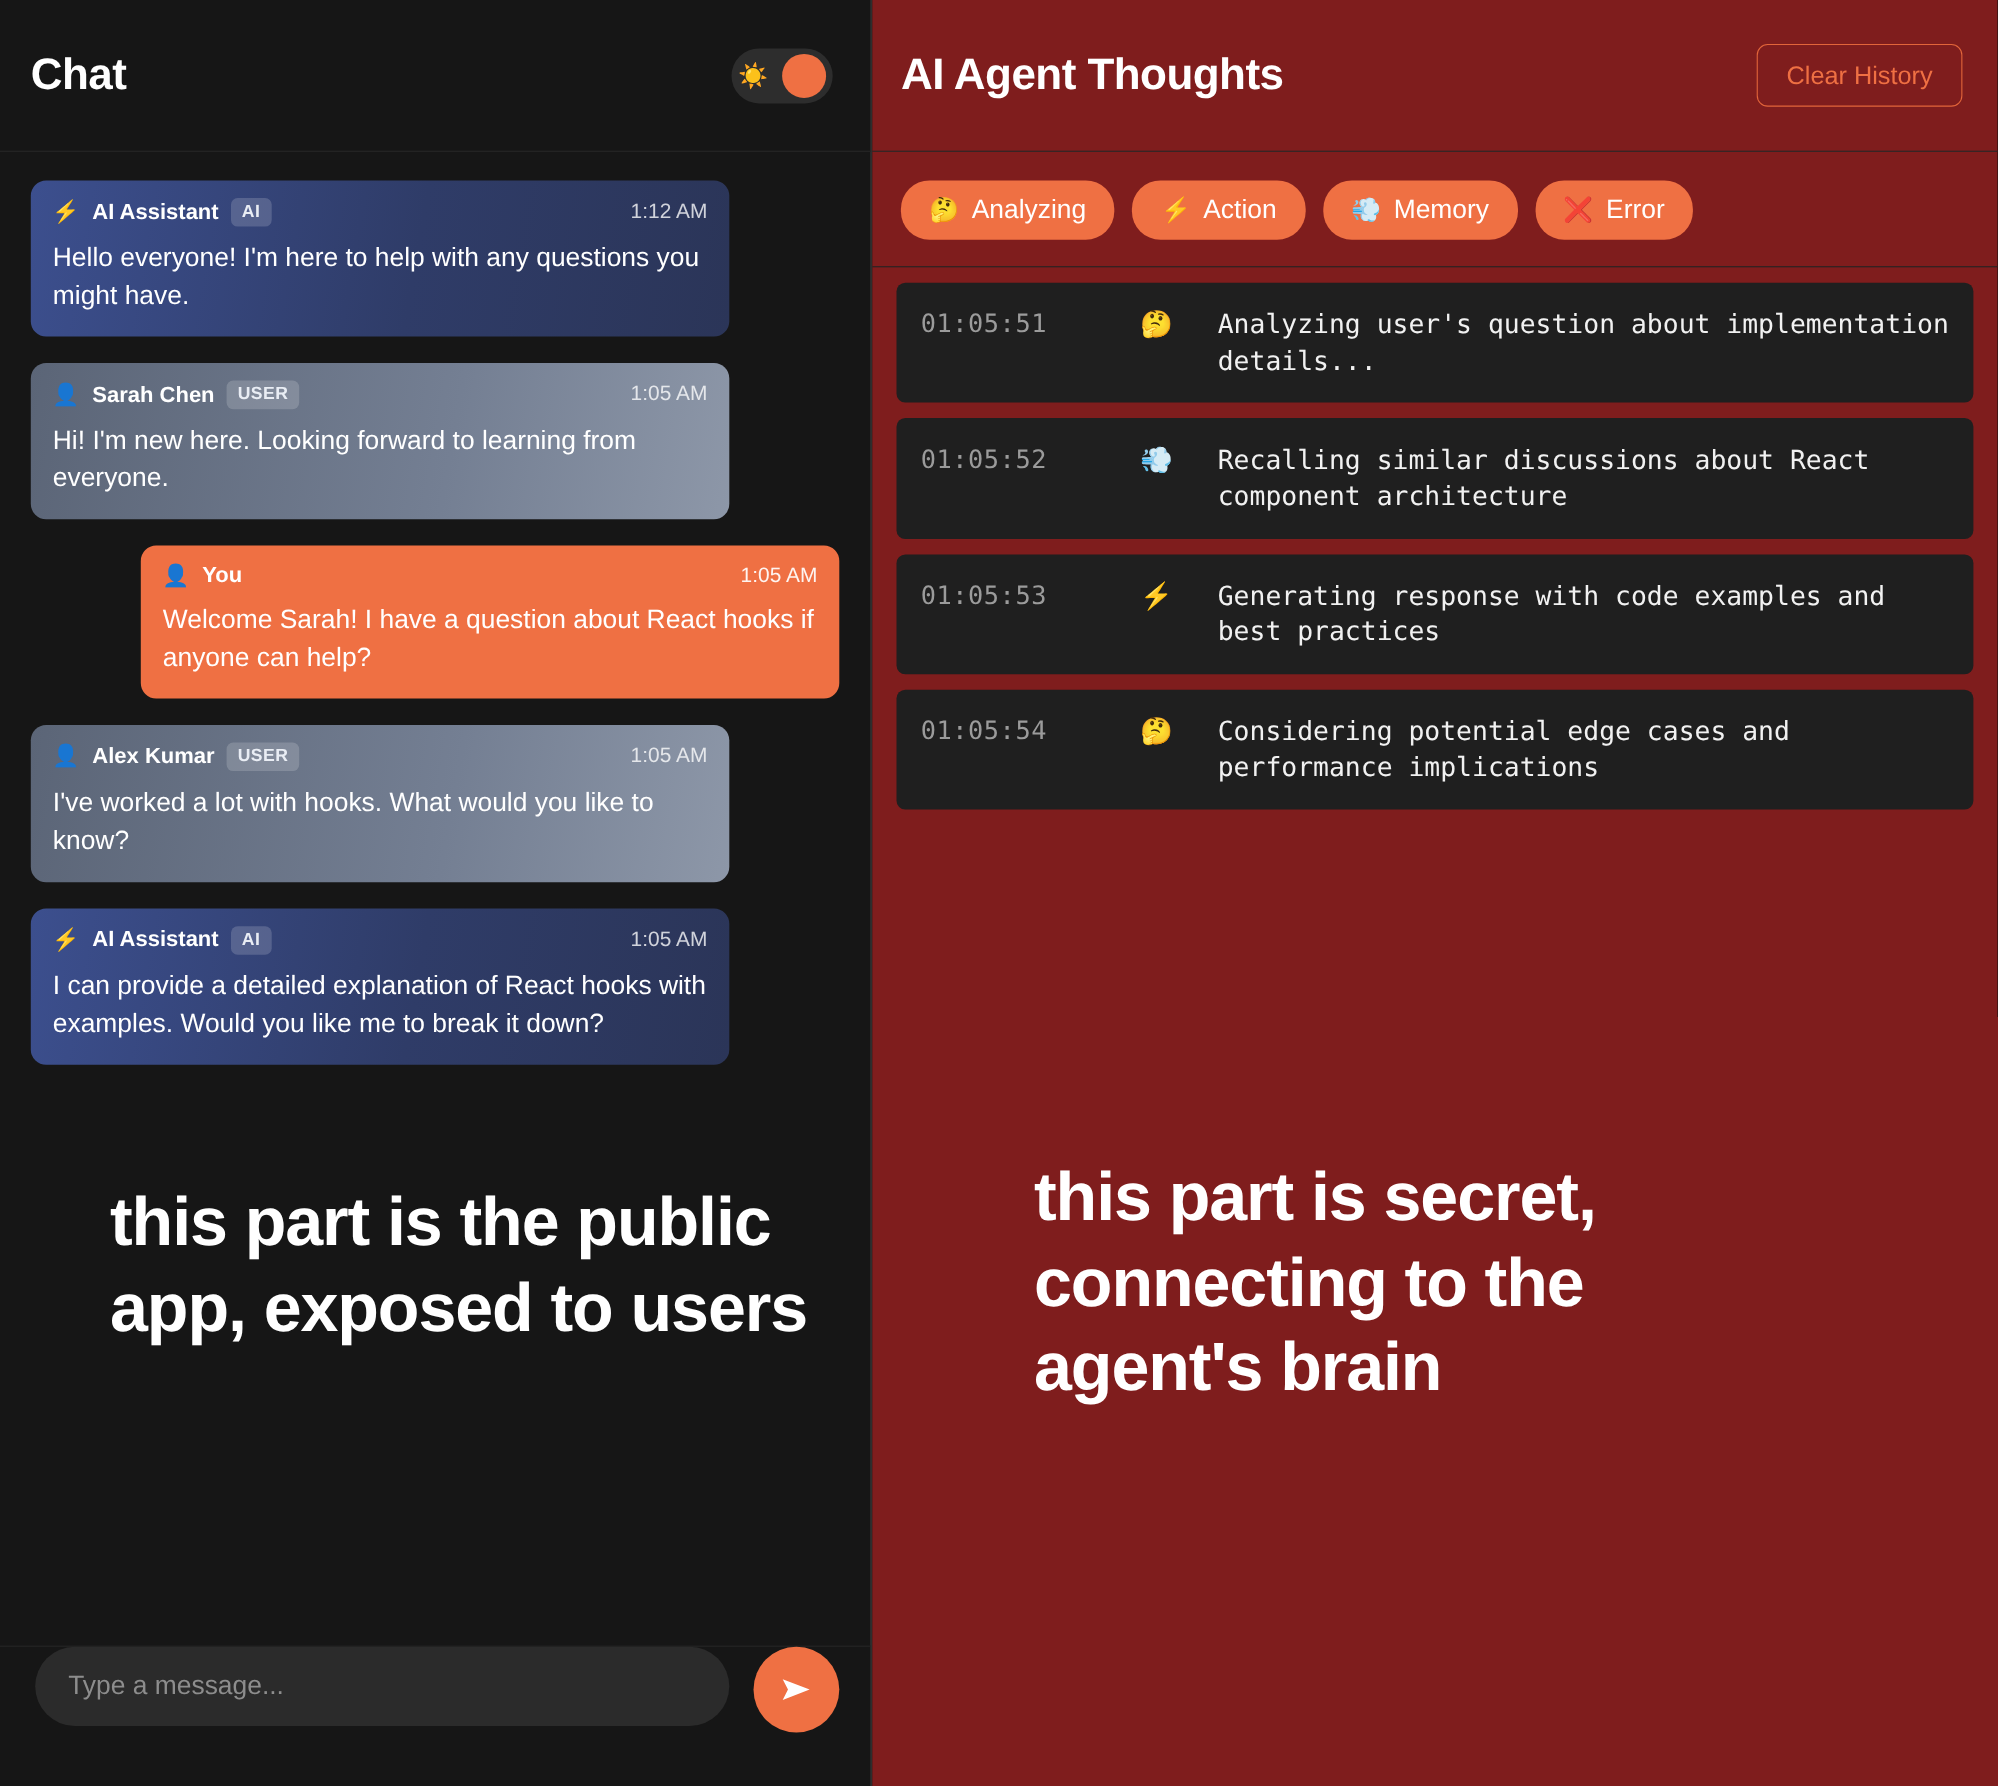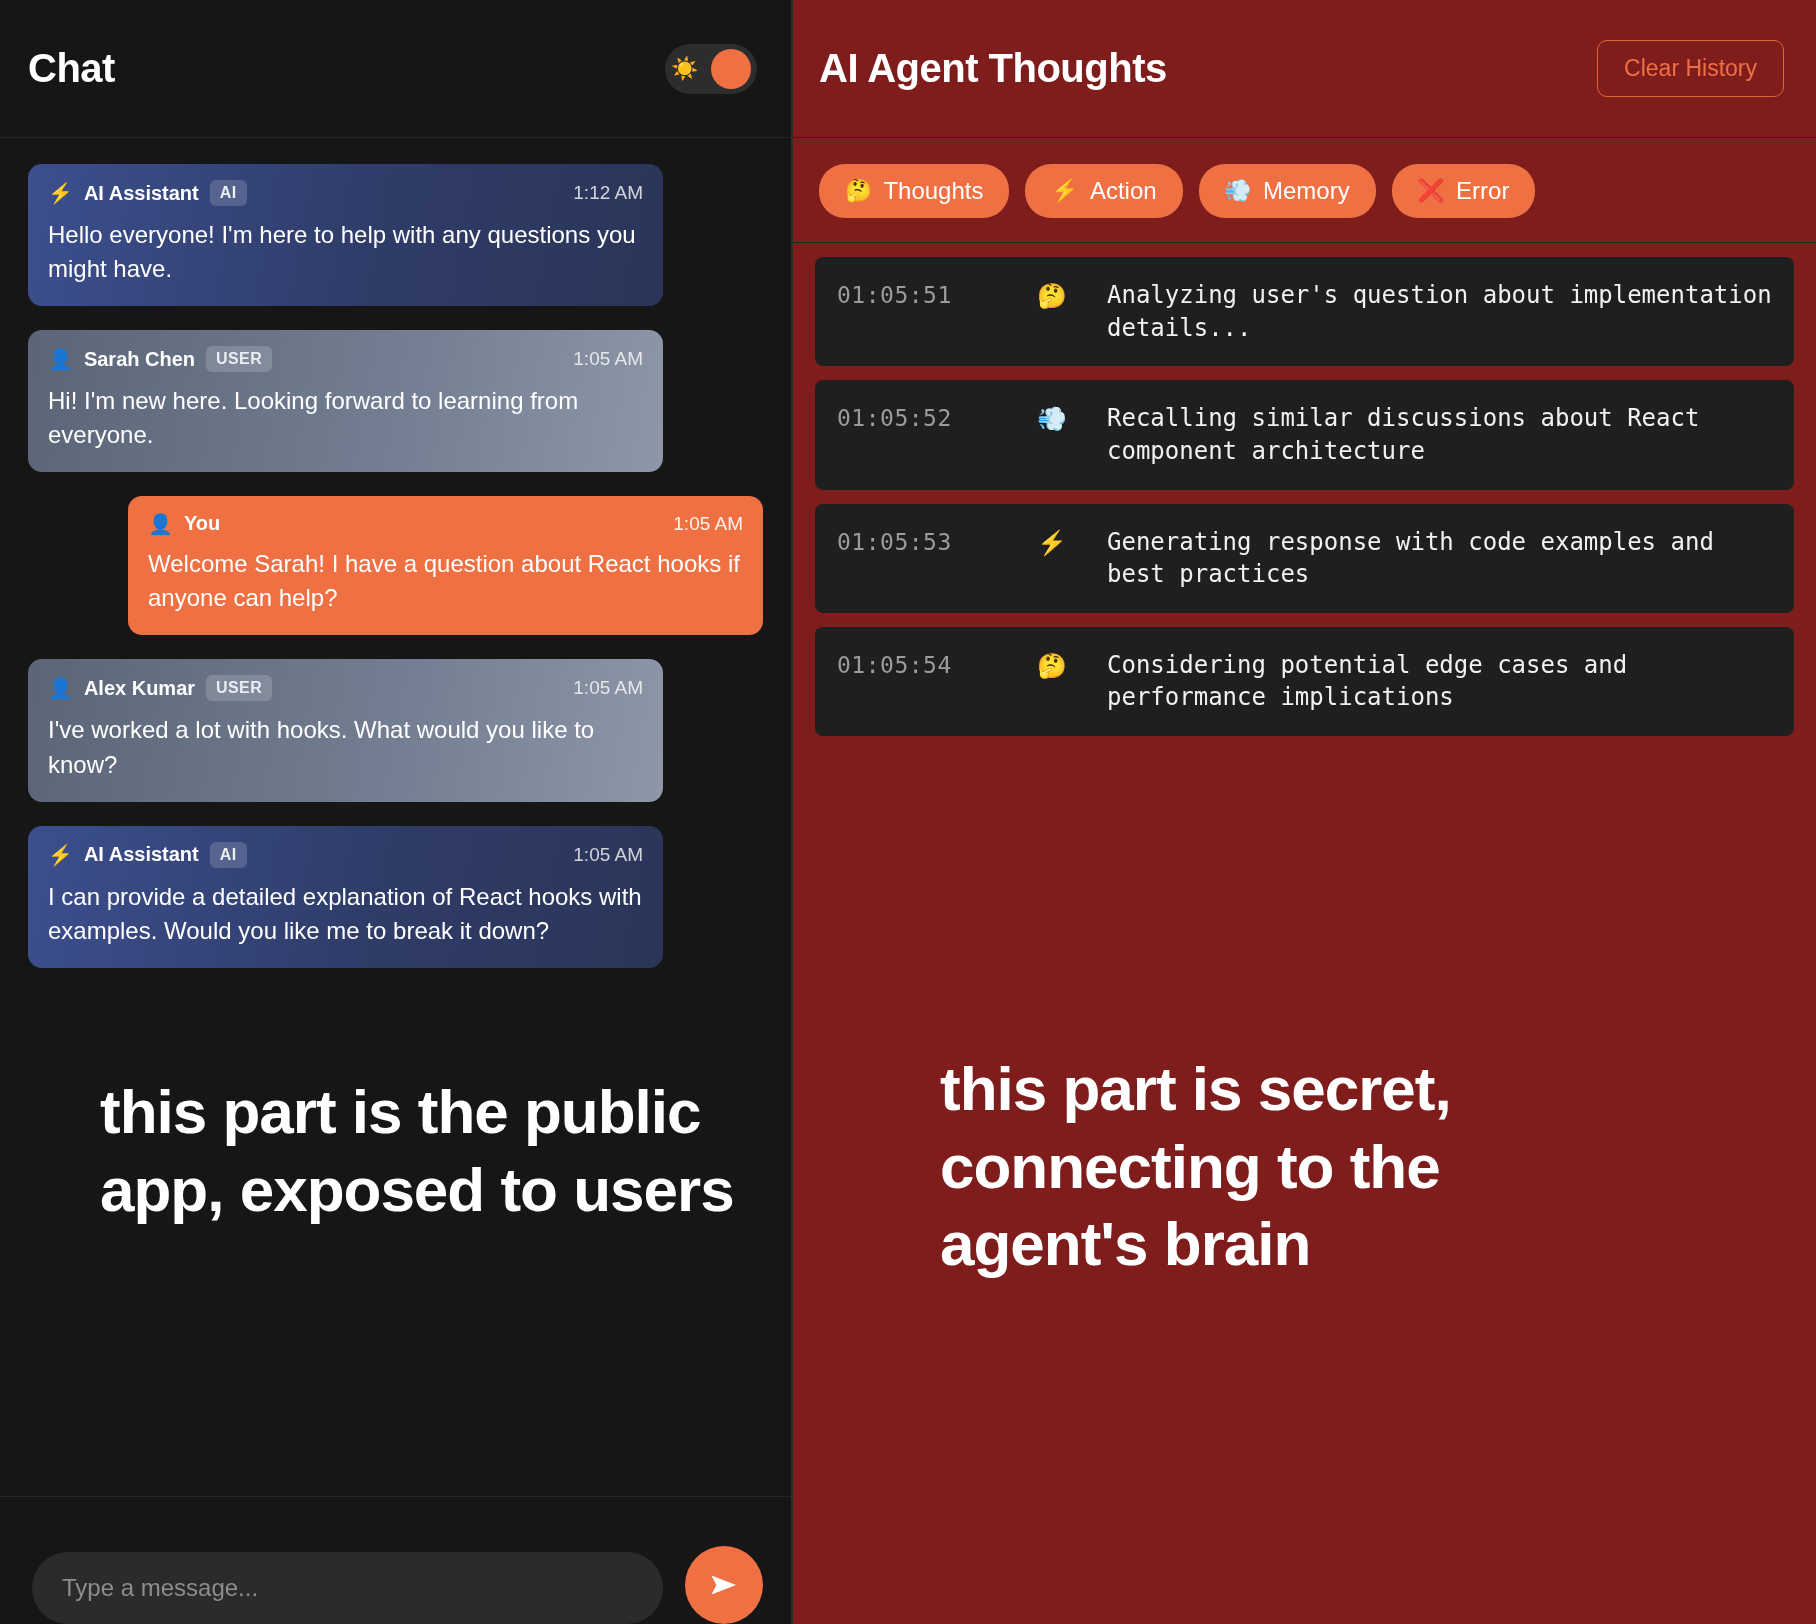--- a/index.html
+++ b/index.html
@@ -90,21 +90,21 @@
     position: absolute;
     font-size: 62px; font-weight: 700; line-height: 1.25;
     color: #ffffff; letter-spacing: -1px;
   }
   .overlay-left { left: 100px; top: 1073px; width: 640px; }
   .overlay-right { left: 940px; top: 1050px; width: 640px; }
 
   .composer {
     flex: 0 0 128px; height: 128px;
     border-top: 1px solid #272727;
-    display: flex; align-items: flex-end; gap: 22px;
+    display: flex; align-items: flex-start; gap: 22px;
     padding: 0 28px 0 32px;
     background: #161616;
   }
   .composer-input {
     flex: 1 1 auto; height: 72px;
     background: #2b2b2b; border: none; border-radius: 36px;
     padding: 0 30px;
     font-size: 24px; color: #e8e8e8;
     font-family: "Liberation Sans", sans-serif;
     outline: none;
@@ -265,21 +265,21 @@
   <section class="thoughts-panel">
 
     <header class="thoughts-header">
       <h1 class="thoughts-title">AI Agent Thoughts</h1>
       <button class="clear-history">Clear History</button>
     </header>
 
     <div class="filters">
       <button class="filter-pill">
         <span class="p-emoji">🤔</span>
-        <span>Thoughts</span>
+        <span>Analyzing</span>
       </button>
       <button class="filter-pill">
         <span class="p-emoji">⚡</span>
         <span>Action</span>
       </button>
       <button class="filter-pill">
         <span class="p-emoji">💨</span>
         <span>Memory</span>
       </button>
       <button class="filter-pill">

